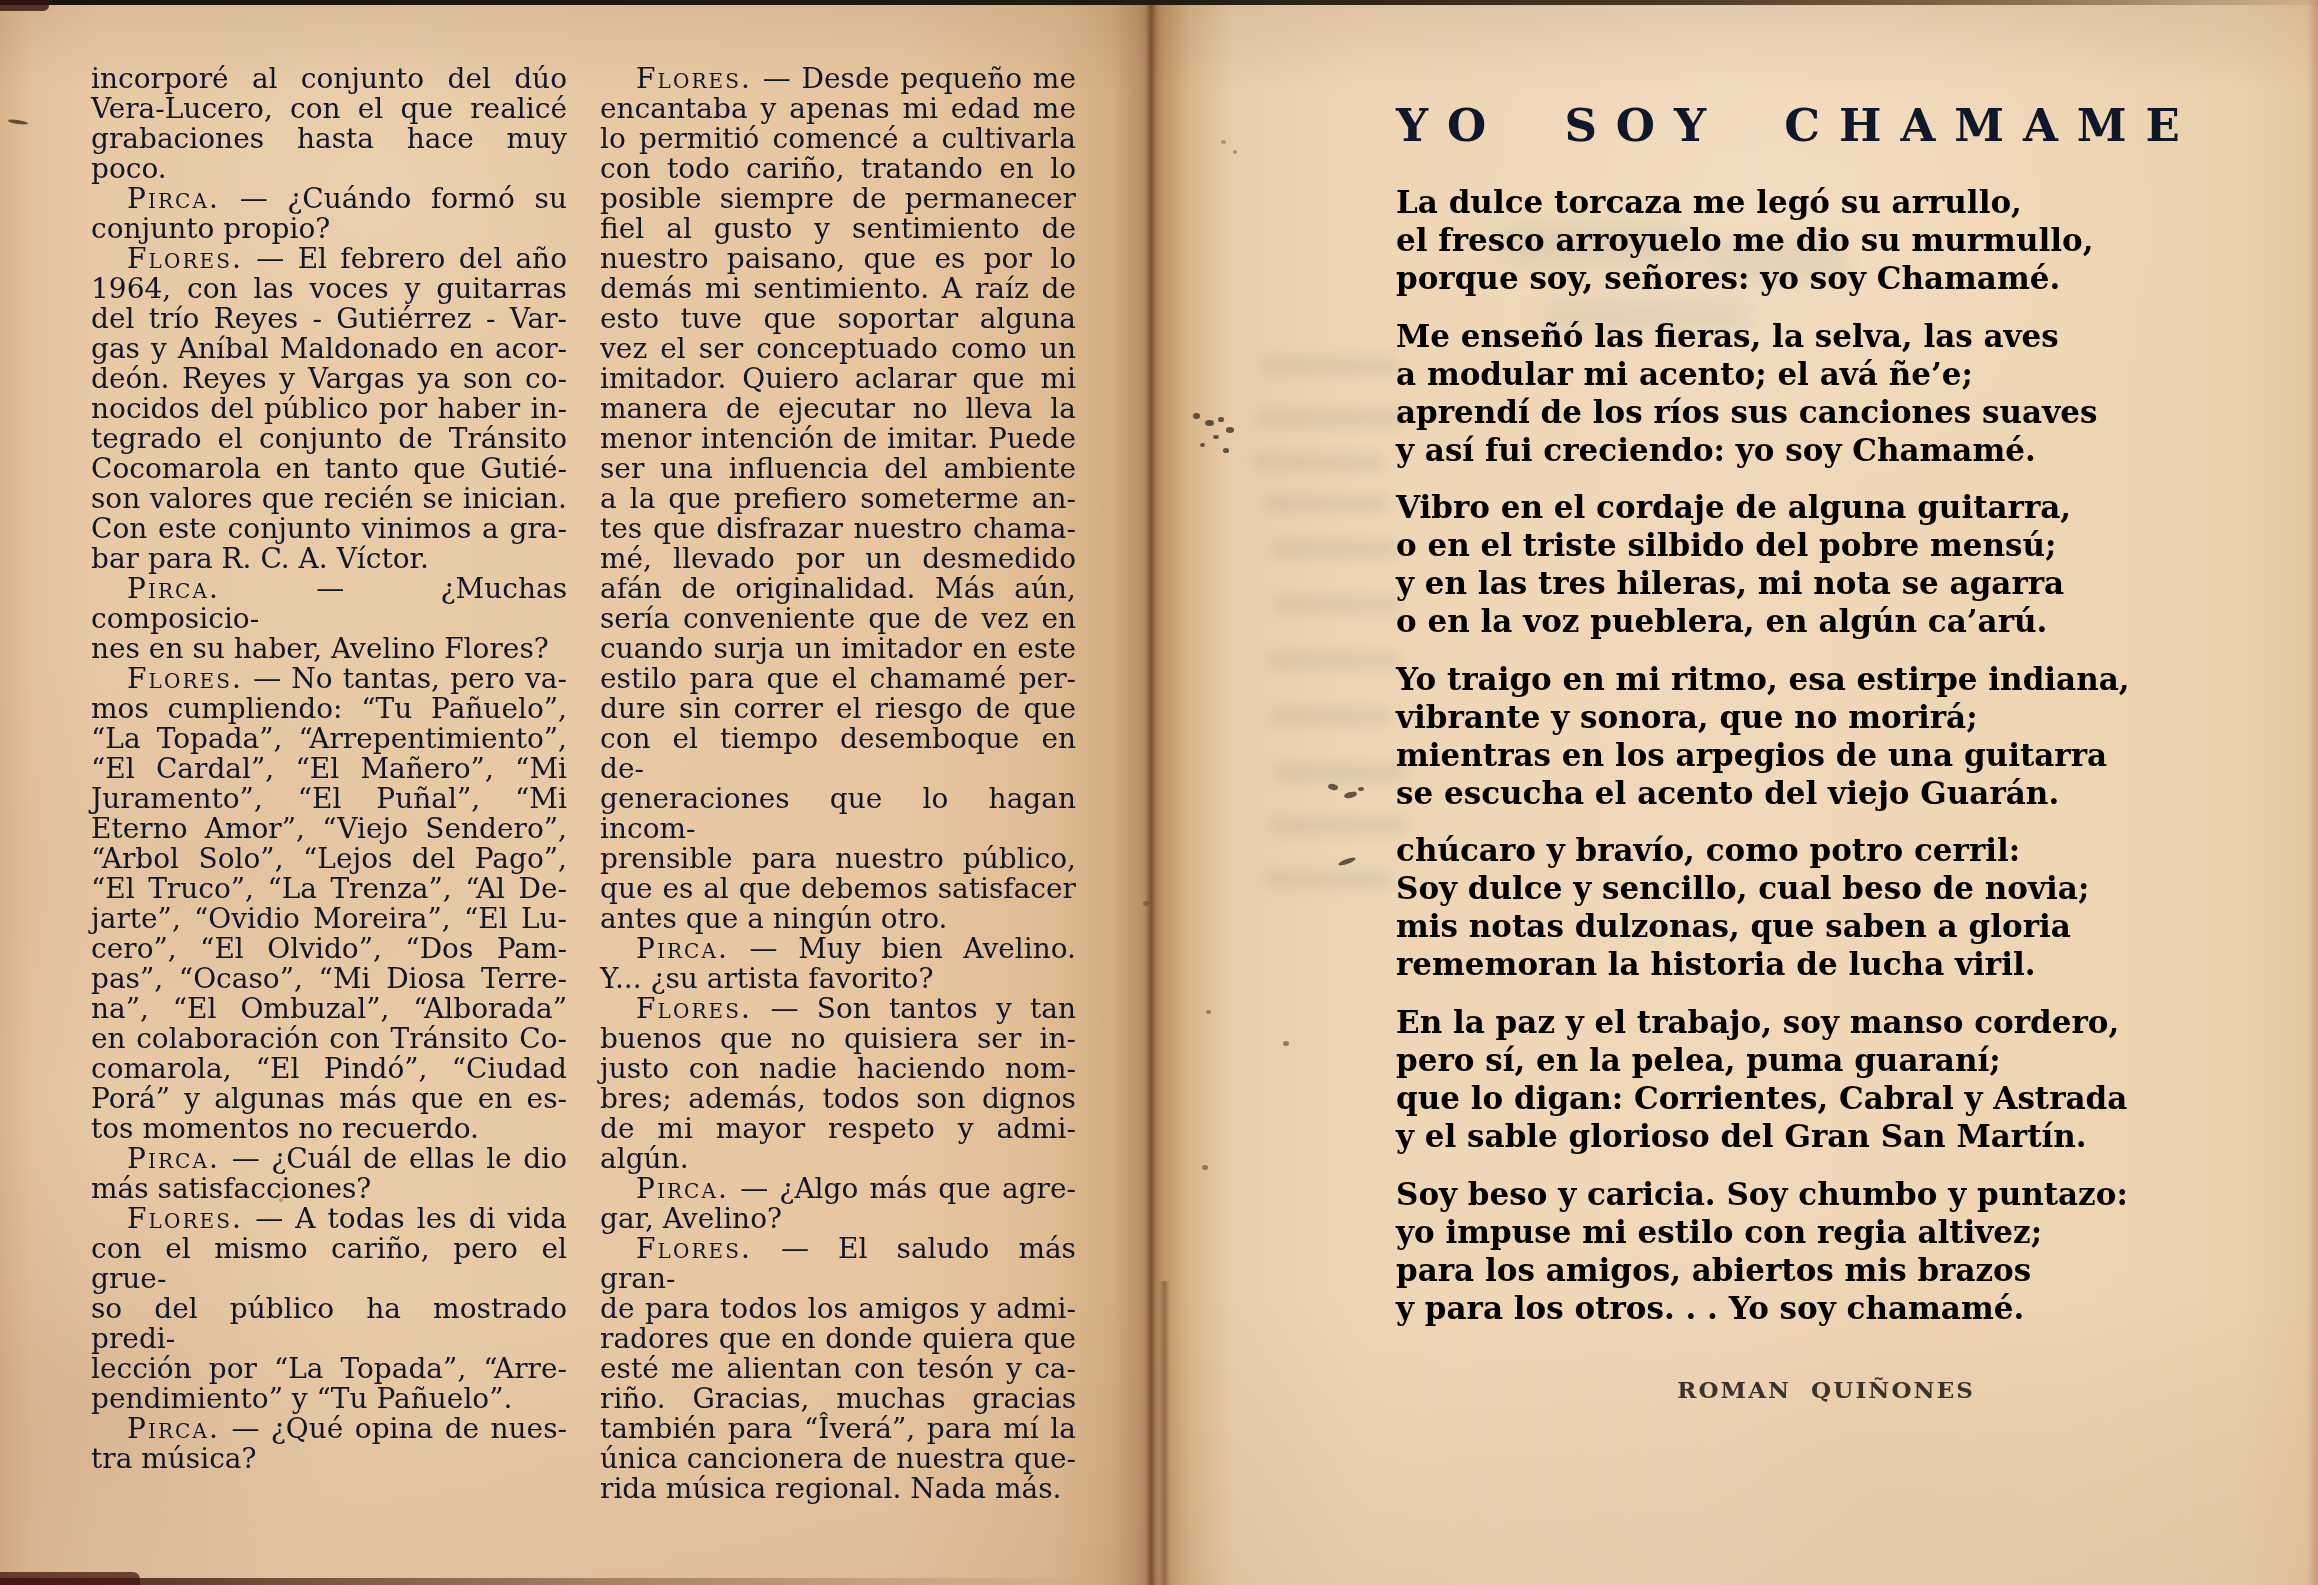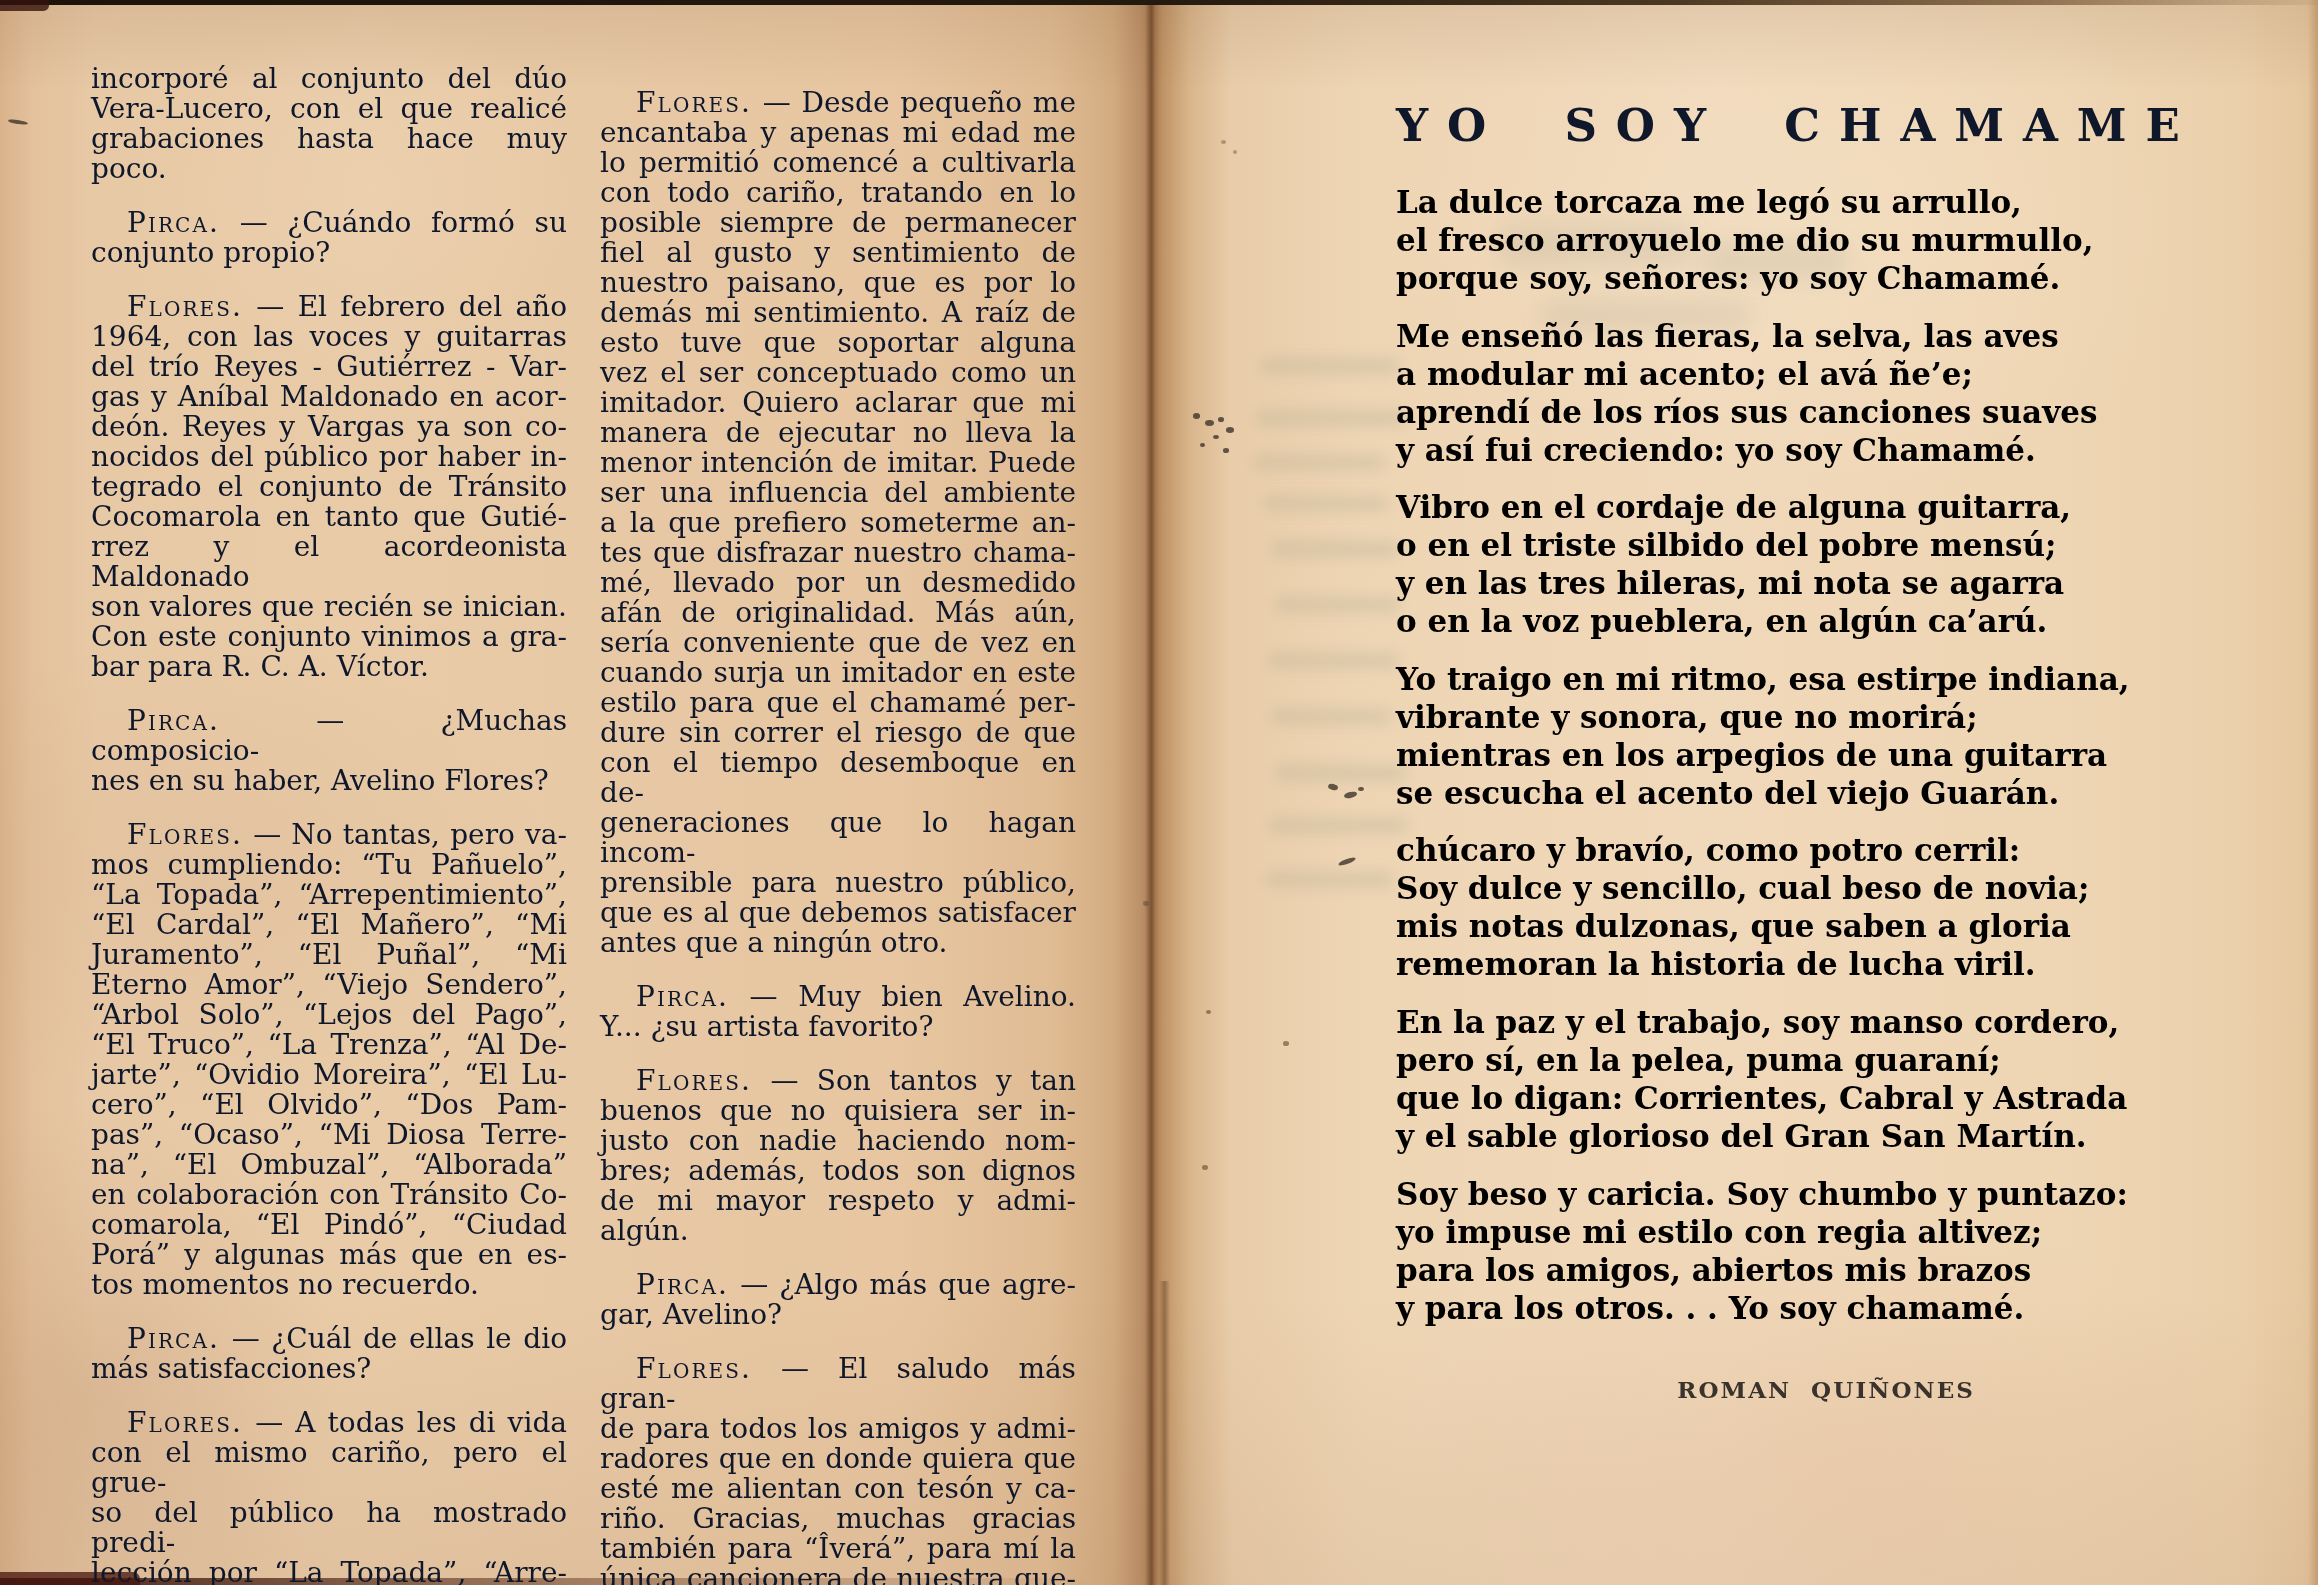--- a/index.html
+++ b/index.html
@@ -34,21 +34,21 @@
   .corner-bl{position:absolute;left:0;bottom:0;width:140px;height:14px;background:#47150d;opacity:.75;border-radius:0 7px 0 0;}
   .right-edge{position:absolute;right:0;top:0;width:11.2px;height:100%;
     background:linear-gradient(270deg, rgba(150,105,70,.38), transparent);}
 
   
   .col{position:absolute;top:64px;width:476px;font-size:28px;line-height:30px;color:#0f172a;}
   #col1{left:91px;}
   #col2{left:600px;}
   .tline{text-align:justify;text-align-last:justify;white-space:normal;}
   .tline.lastl{text-align-last:left;}
-  .tline.ind{text-indent:36px;margin-top:24px;}
+  .tline.ind{text-indent:36px;}
   .sc{font-variant:small-caps;letter-spacing:2.1px;}
 
   
   #poem-title{position:absolute;left:1396px;top:99px;font-size:45px;font-weight:700;
     letter-spacing:.42em;word-spacing:.55em;white-space:nowrap;color:#0f172a;}
   #poem{position:absolute;left:1396px;top:183px;width:826px;font-size:31px;line-height:38px;
     font-weight:700;color:#000000;}
   .stanza{margin:0 0 19.6px 0;}
   #signature{position:absolute;left:1396px;top:1376px;width:579px;text-align:right;
     font-size:23px;font-weight:700;letter-spacing:2.1px;word-spacing:9.8px;color:#3a332b;}
@@ -121,21 +121,20 @@
         </div>
         <div class="para">
           <div class="tline ind"><span class="sc">Flores.</span> — El febrero del año</div>
           <div class="tline">1964, con las voces y guitarras</div>
           <div class="tline">del trío Reyes - Gutiérrez - Var-</div>
           <div class="tline">gas y Aníbal Maldonado en acor-</div>
           <div class="tline">deón. Reyes y Vargas ya son co-</div>
           <div class="tline">nocidos del público por haber in-</div>
           <div class="tline">tegrado el conjunto de Tránsito</div>
           <div class="tline">Cocomarola en tanto que Gutié-</div>
-          <div class="tline">rrez y el acordeonista Maldonado</div>
           <div class="tline">son valores que recién se inician.</div>
           <div class="tline">Con este conjunto vinimos a gra-</div>
           <div class="tline lastl">bar para R. C. A. Víctor.</div>
         </div>
         <div class="para">
           <div class="tline ind"><span class="sc">Pirca.</span> — ¿Muchas composicio-</div>
           <div class="tline lastl">nes en su haber, Avelino Flores?</div>
         </div>
         <div class="para">
           <div class="tline ind"><span class="sc">Flores.</span> — No tantas, pero va-</div>

